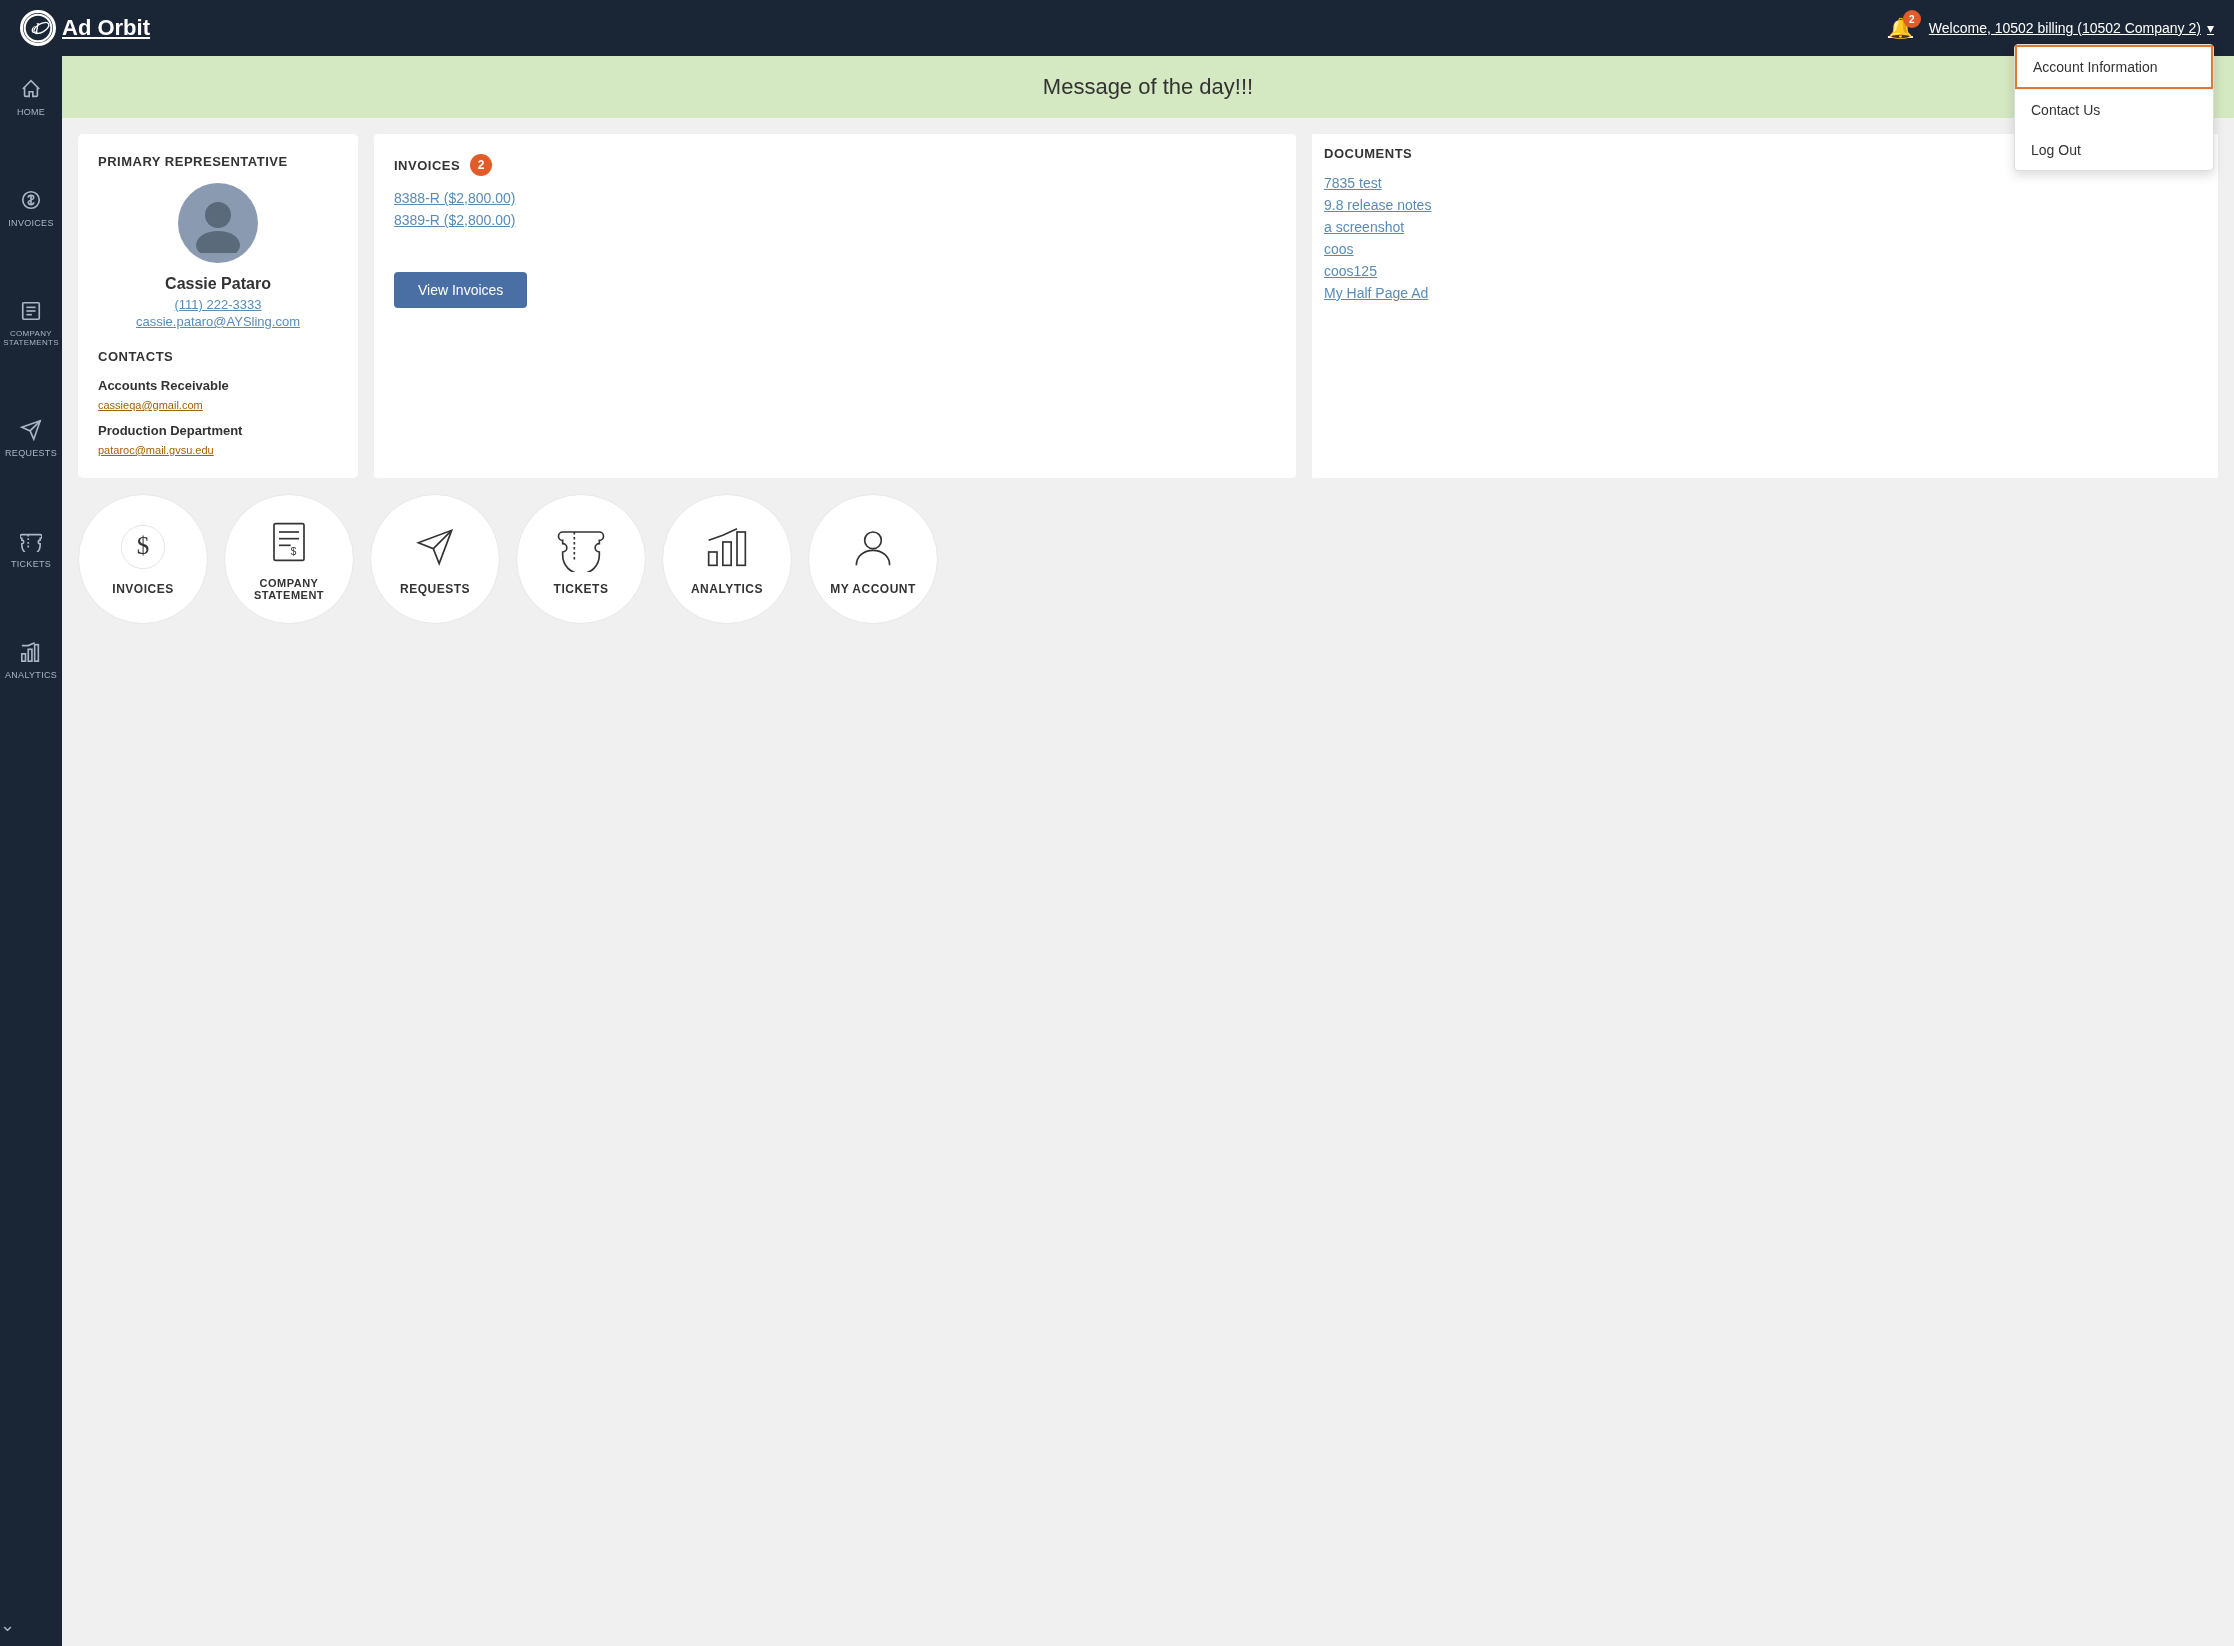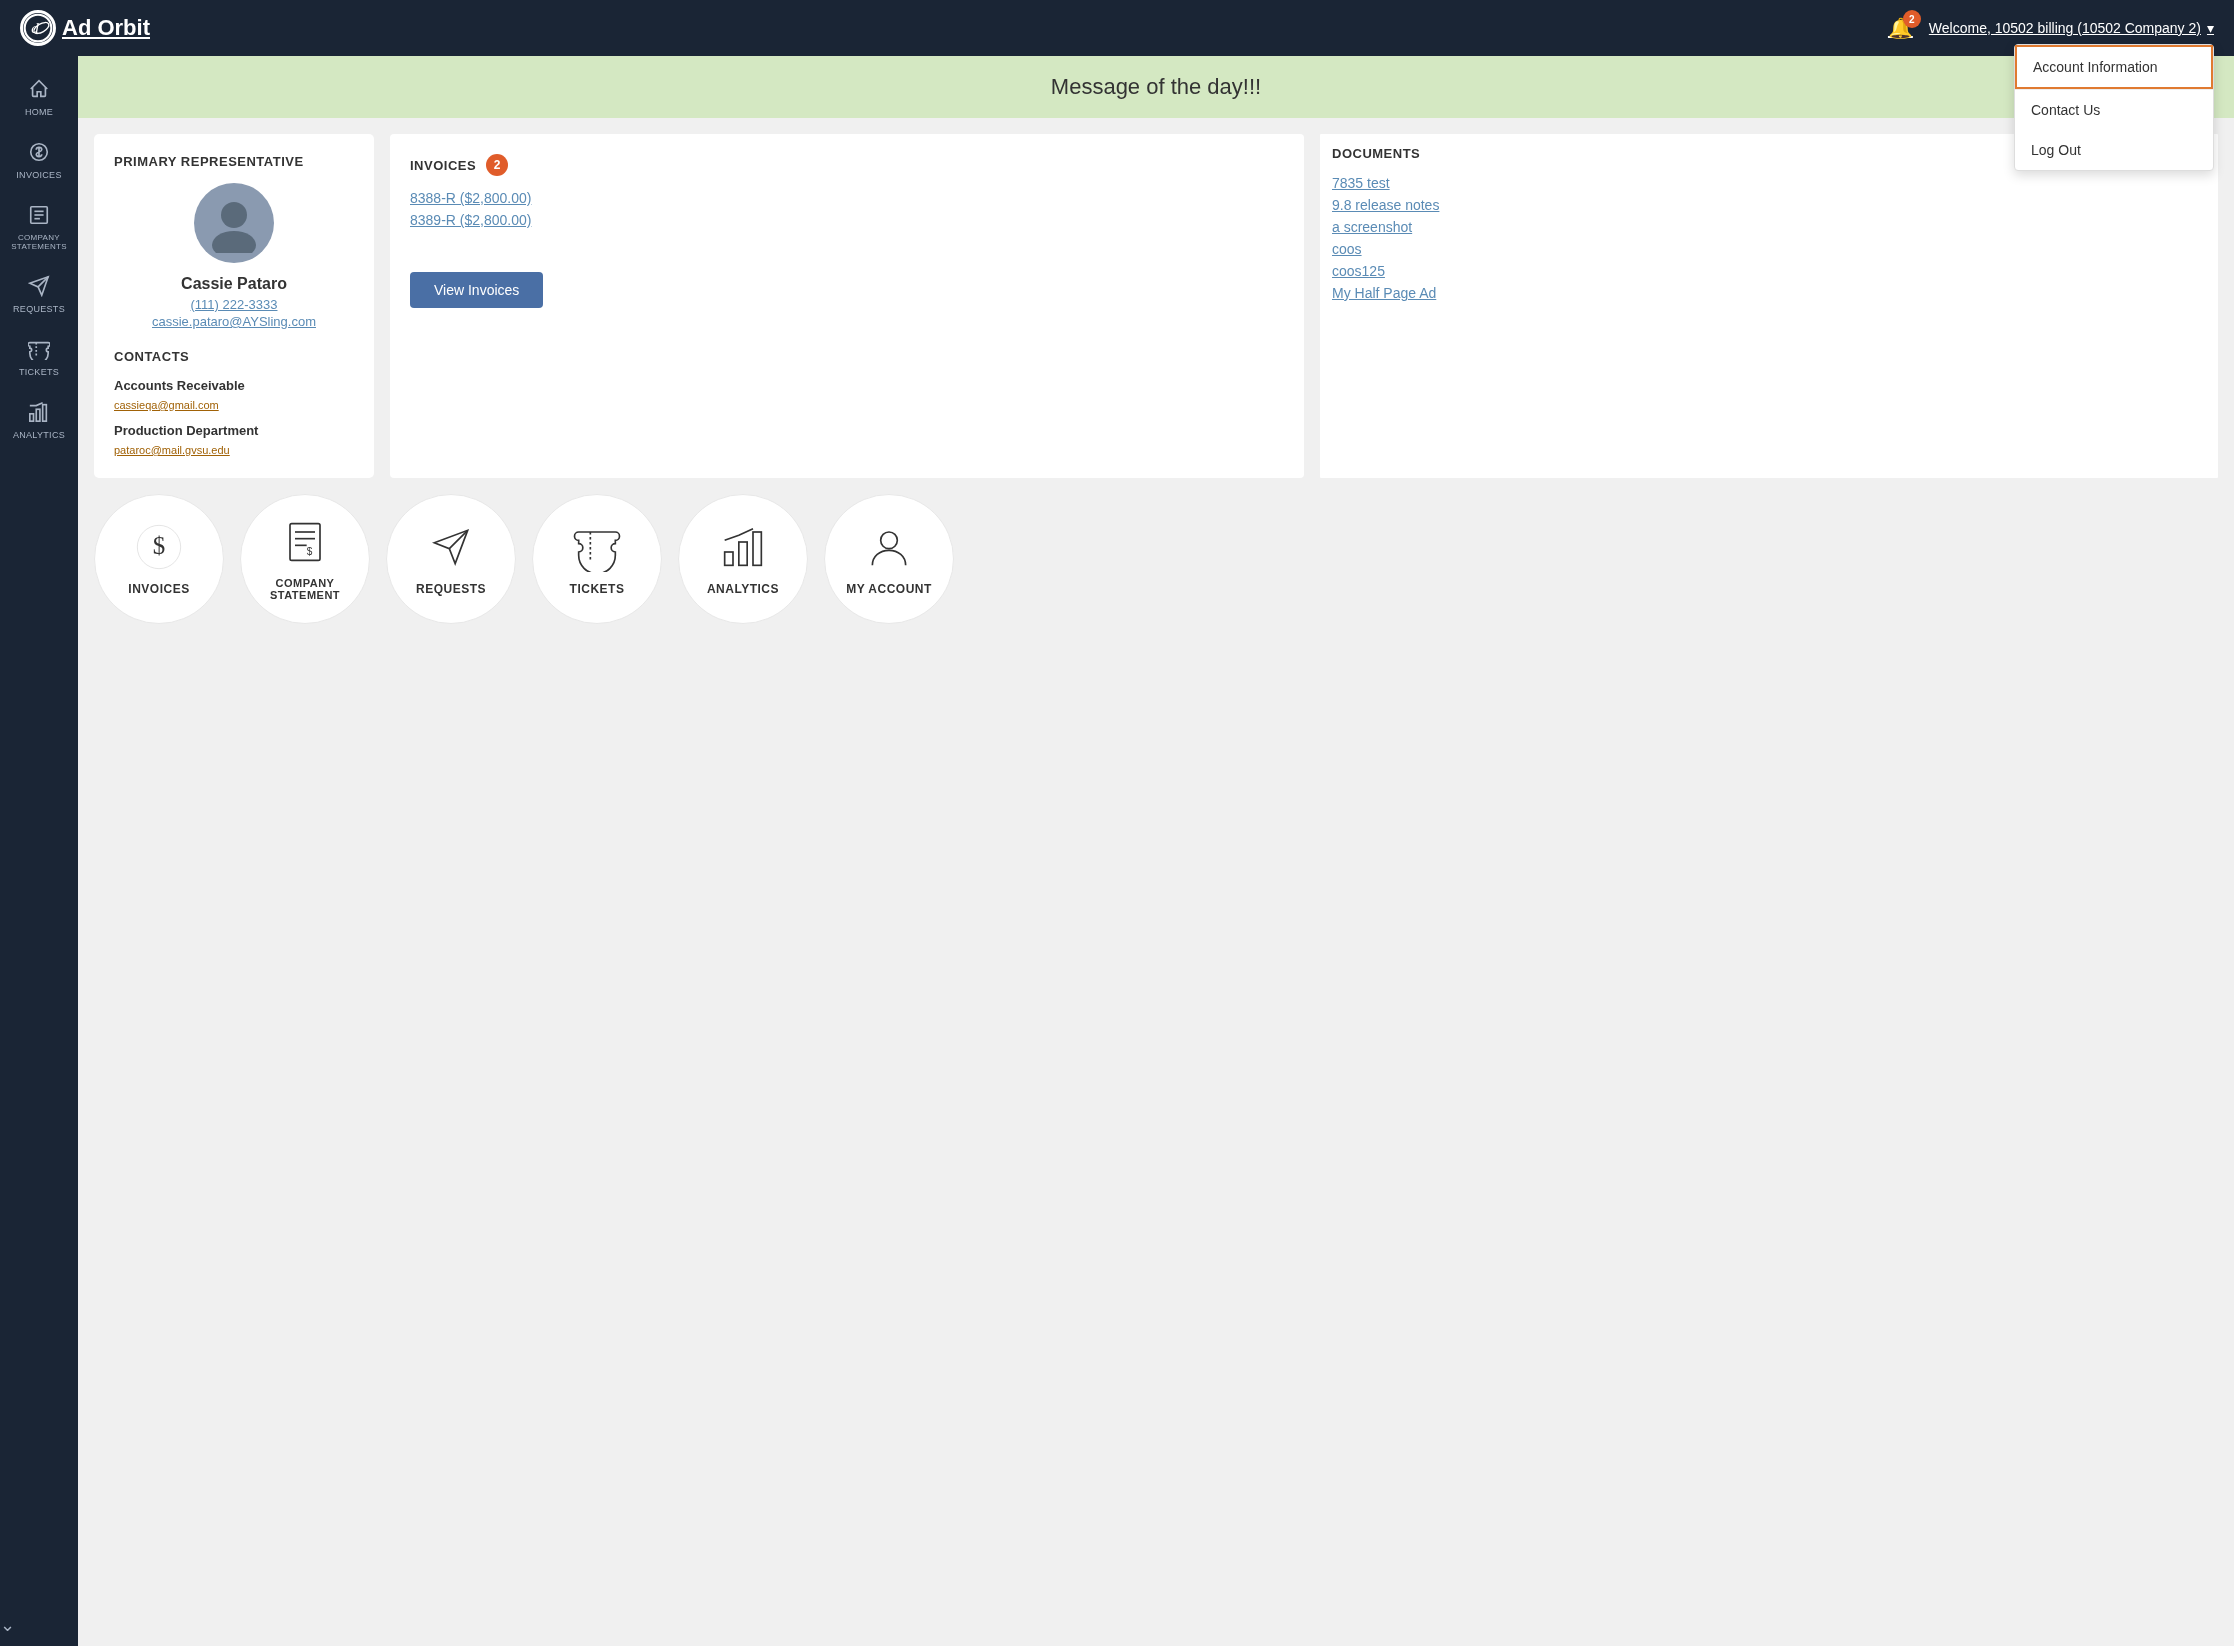--- a/index.html
+++ b/index.html
@@ -107,26 +107,27 @@
       font-weight: 500;
     }
     .dropdown-divider { border: none; border-top: 1px solid #eee; }
 
     
     .layout {
       display: flex;
       flex: 1;
     }
     .sidebar {
-      width: 78px;
+      width: 62px;
       background: #1a2535;
       display: flex;
       flex-direction: column;
       padding-top: 10px;
       min-height: calc(100vh - 56px);
+      gap: 48px;
     }
     .sidebar-item {
       display: flex;
       flex-direction: column;
       align-items: center;
       padding: 12px 6px;
       color: #aab5c5;
       cursor: pointer;
       width: 100%;
       text-align: center;

